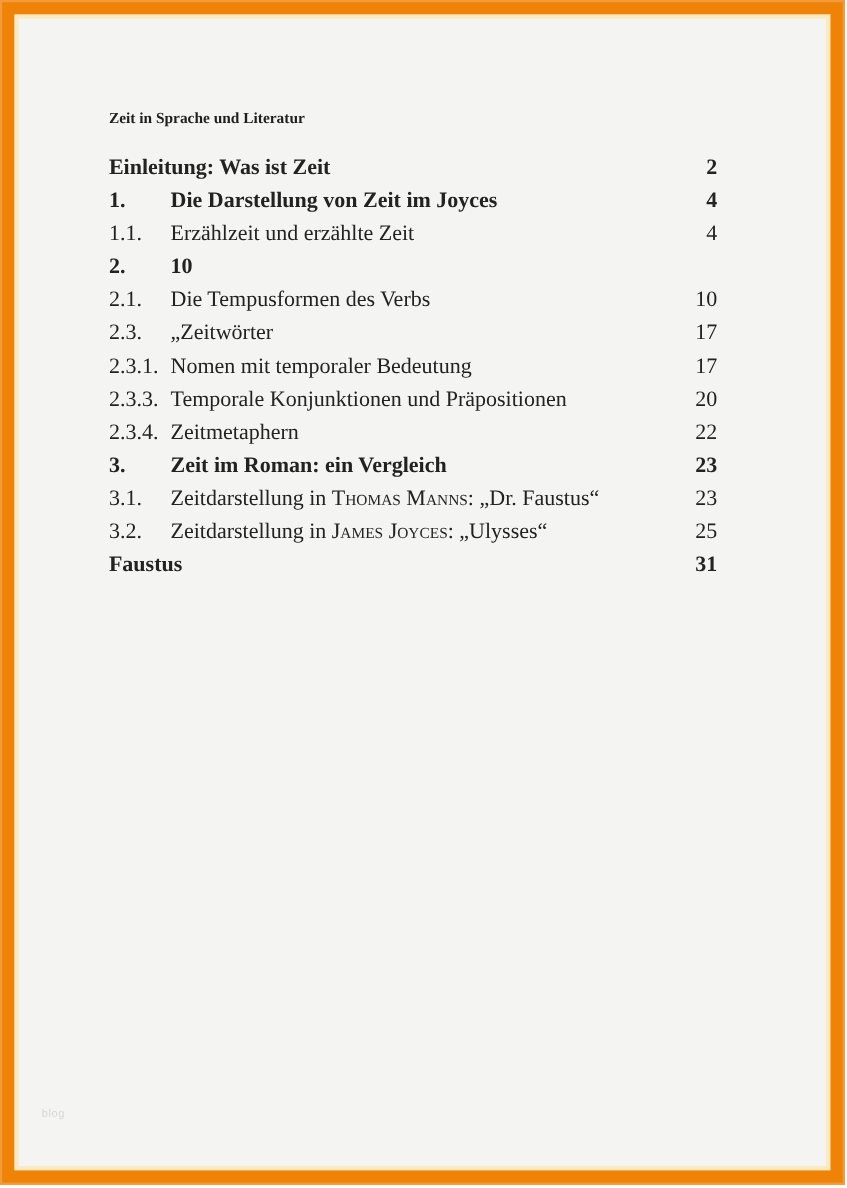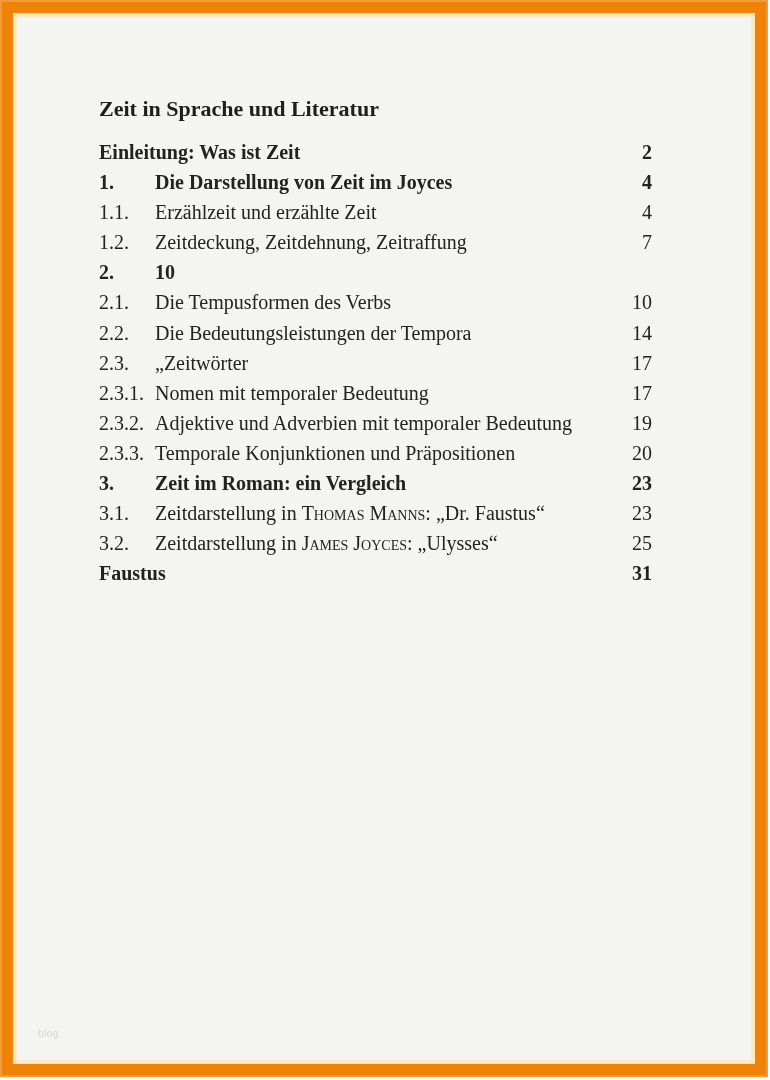--- a/index.html
+++ b/index.html
@@ -32,21 +32,21 @@
   .page {
     position: absolute;
     inset: 4px;
     background: #f4f5f3;
   }
   
   .title {
     position: absolute;
     left: 82px;
     top: 78px;
-    font-size: 22px;
+    font-size: 14px;
     line-height: 28px;
     font-weight: bold;
     color: #1e1e1e;
     white-space: nowrap;
   }
   .toc {
     position: absolute;
     left: 82px;
     right: 99px;
     top: 120px;
@@ -68,21 +68,21 @@
     overflow: hidden;
   }
   .toc-label .sc { font-variant: small-caps; }
   .toc-page {
     flex: 0 0 auto;
     text-align: right;
   }
   .watermark {
     position: absolute;
     left: 21px;
-    top: 1011px;
+    top: 990px;
     font-family: "Liberation Sans", sans-serif;
     font-size: 10px;
     color: #d5d5d5;
     letter-spacing: 0.5px;
   }
 </style>
 </head>
 <body>
 
 <div class="canvas">
@@ -100,58 +100,48 @@
             <div class="toc-row bold">
               <span class="toc-num">1.</span>
               <span class="toc-label"><span>Die Darstellung von Zeit im Joyces</span></span>
               <span class="toc-page">4</span>
             </div>
             <div class="toc-row">
               <span class="toc-num">1.1.</span>
               <span class="toc-label"><span>Erzählzeit und erzählte Zeit</span></span>
               <span class="toc-page">4</span>
             </div>
-            <div class="toc-row">
-              <span class="toc-num">1.2.</span>
-              <span class="toc-label"><span>Zeitdeckung, Zeitdehnung, Zeitraffung</span></span>
-              <span class="toc-page">7</span>
-            </div>
             <div class="toc-row bold">
               <span class="toc-num">2.</span>
               <span class="toc-page">10</span>
             </div>
             <div class="toc-row">
               <span class="toc-num">2.1.</span>
               <span class="toc-label"><span>Die Tempusformen des Verbs</span></span>
               <span class="toc-page">10</span>
-            </div>
-            <div class="toc-row">
-              <span class="toc-num">2.2.</span>
-              <span class="toc-label"><span>Die Bedeutungsleistungen der Tempora</span></span>
-              <span class="toc-page">14</span>
             </div>
             <div class="toc-row">
               <span class="toc-num">2.3.</span>
               <span class="toc-label"><span>„Zeitwörter</span></span>
               <span class="toc-page">17</span>
             </div>
             <div class="toc-row">
               <span class="toc-num">2.3.1.</span>
               <span class="toc-label"><span>Nomen mit temporaler Bedeutung</span></span>
               <span class="toc-page">17</span>
             </div>
             <div class="toc-row">
-              <span class="toc-num">2.3.2.</span>
-              <span class="toc-label"><span>Adjektive und Adverbien mit temporaler Bedeutung</span></span>
-              <span class="toc-page">19</span>
-            </div>
-            <div class="toc-row">
               <span class="toc-num">2.3.3.</span>
               <span class="toc-label"><span>Temporale Konjunktionen und Präpositionen</span></span>
               <span class="toc-page">20</span>
+            </div>
+            <div class="toc-row">
+              <span class="toc-num">2.3.4.</span>
+              <span class="toc-label"><span>Zeitmetaphern</span></span>
+              <span class="toc-page">22</span>
             </div>
             <div class="toc-row bold">
               <span class="toc-num">3.</span>
               <span class="toc-label"><span>Zeit im Roman: ein Vergleich</span></span>
               <span class="toc-page">23</span>
             </div>
             <div class="toc-row">
               <span class="toc-num">3.1.</span>
               <span class="toc-label"><span>Zeitdarstellung in </span><span class="sc">Thomas Manns</span><span>: „Dr. Faustus“</span></span>
               <span class="toc-page">23</span>

